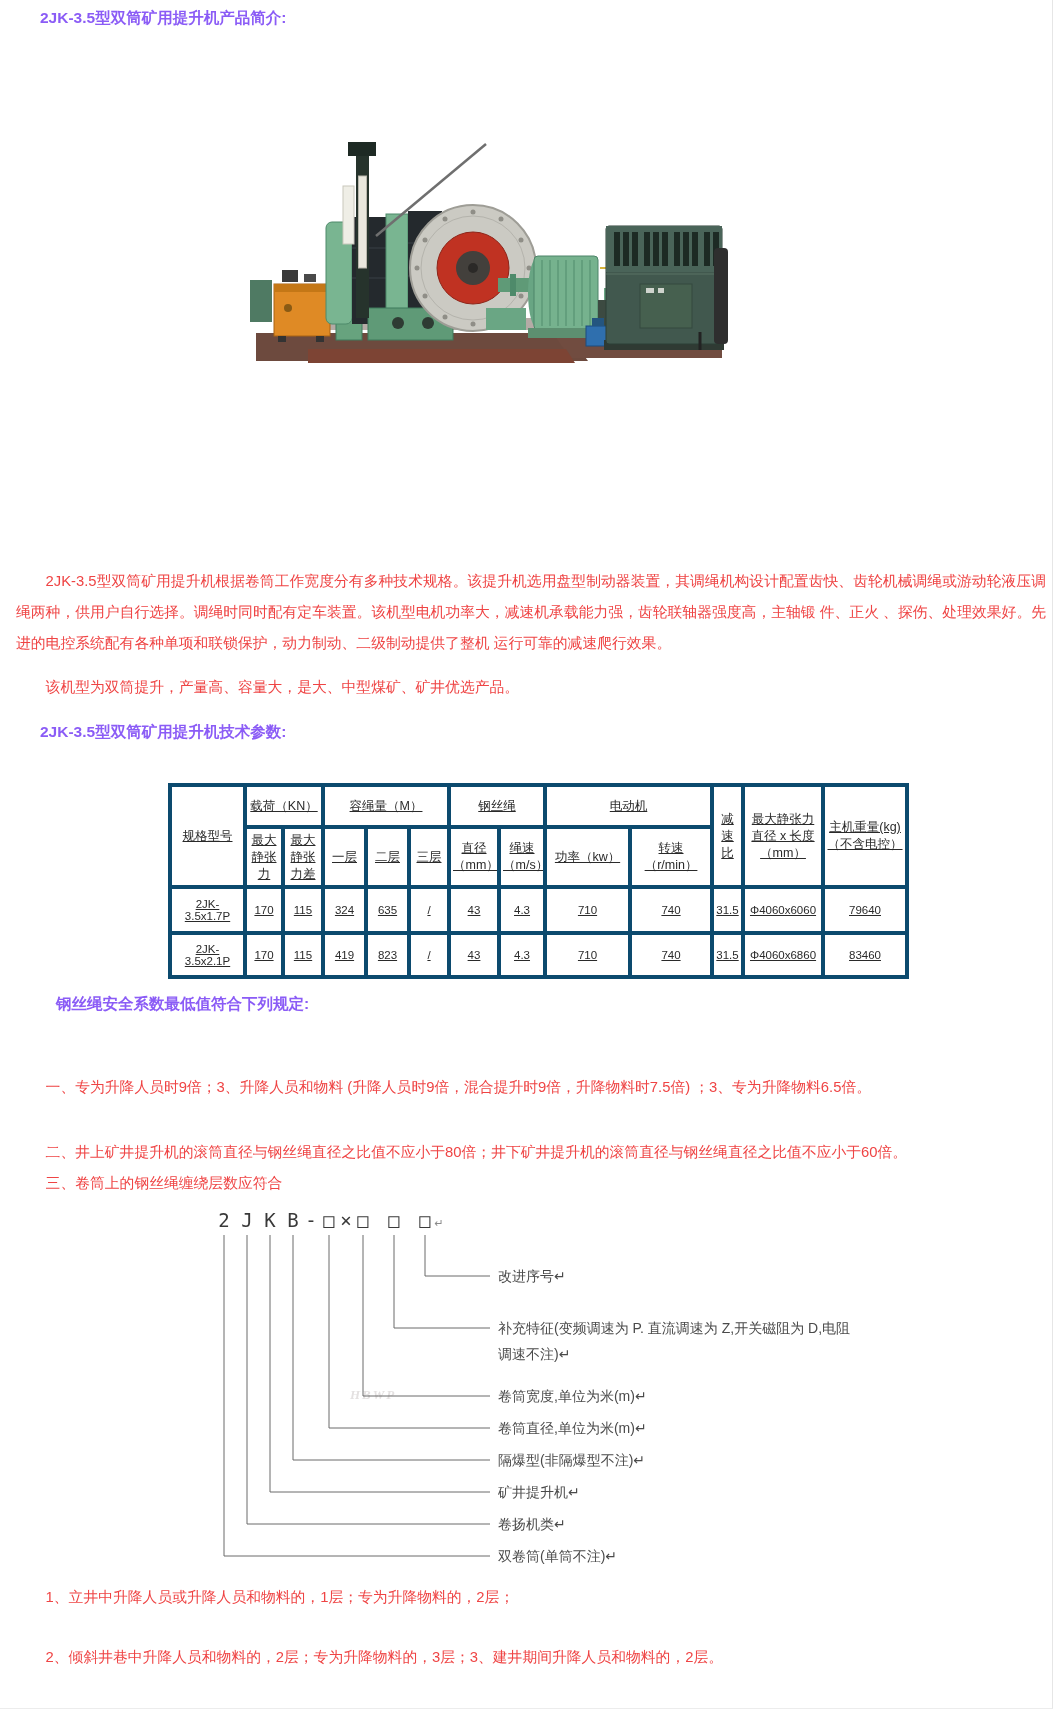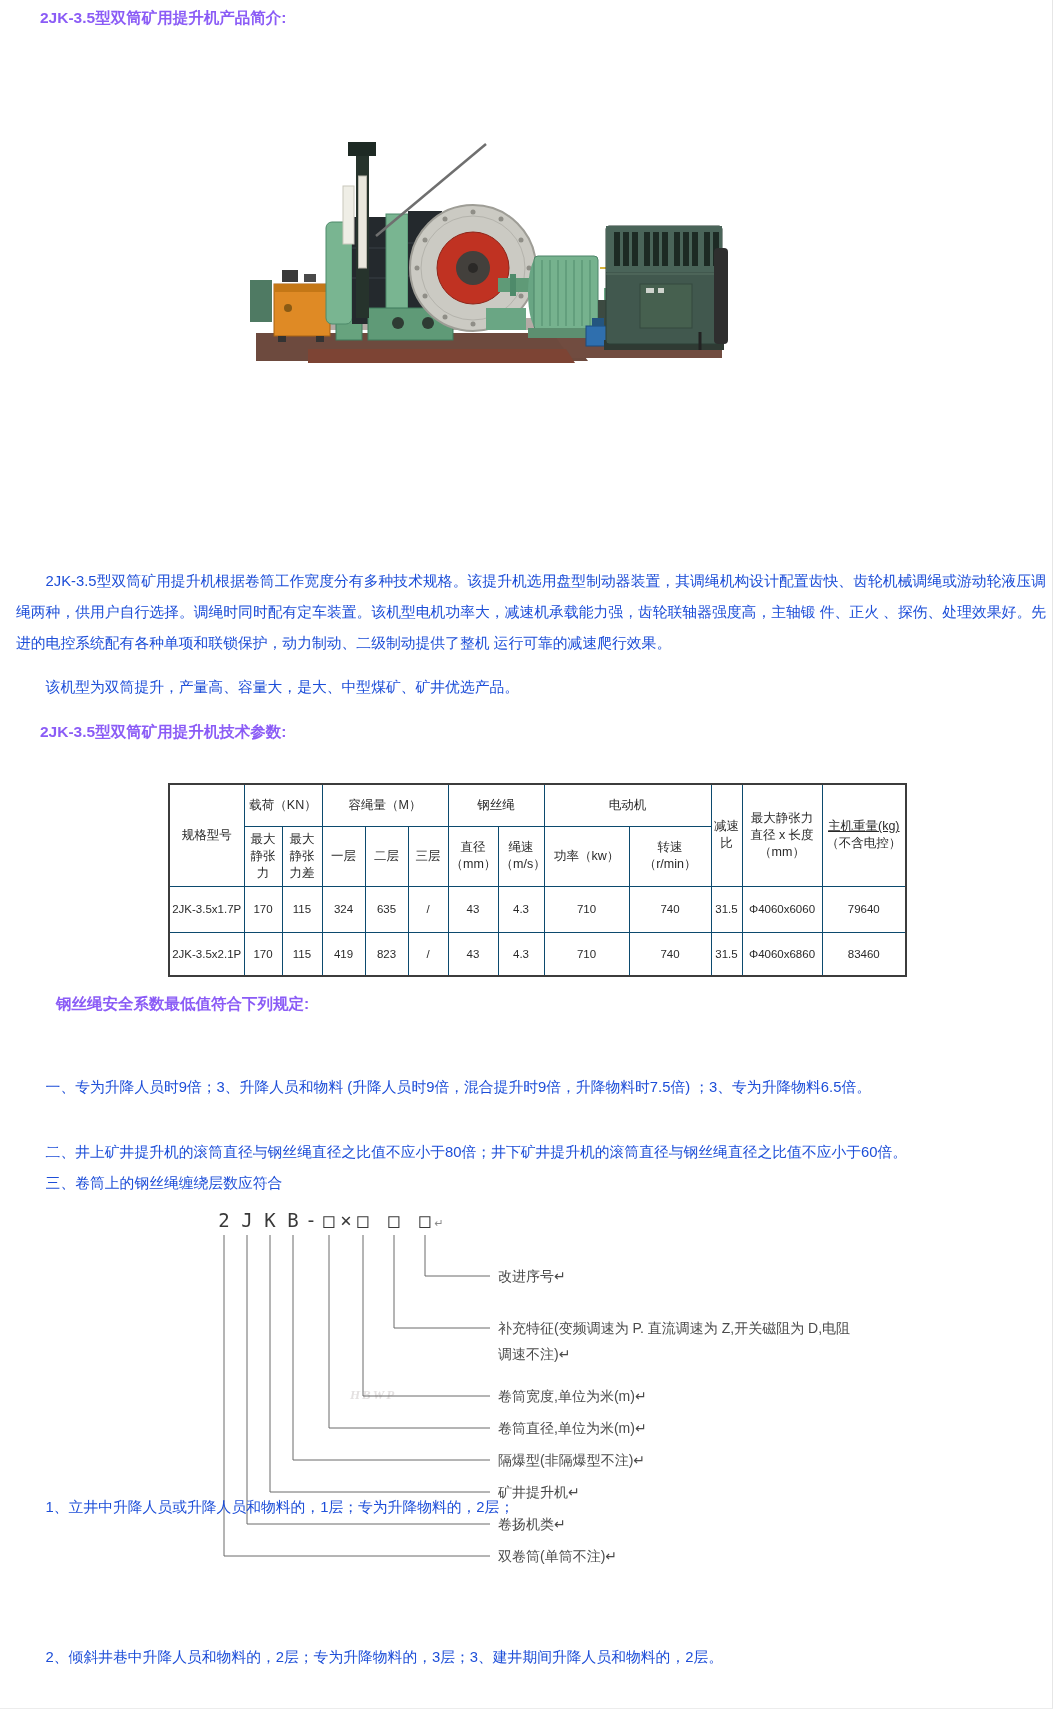--- a/index.html
+++ b/index.html
@@ -2,28 +2,28 @@
 <html><head>
 <meta charset="utf-8">
 <style>
   html,body{margin:0;padding:0;background:#fff;}
   body{width:1064px;height:1713px;position:relative;overflow:hidden;
        font-family:"Liberation Sans","DejaVu Sans",sans-serif;color:#4a4a4a;}
   .frame{position:absolute;top:0;left:0;width:1052px;height:1708px;
          border-right:1px solid #e6e6e6;border-bottom:1px solid #ececec;pointer-events:none;}
   .h{position:absolute;left:40px;font-size:15.5px;font-weight:bold;color:#8b5cf6;}
   .para{position:absolute;left:16px;width:1030px;font-size:14.8px;line-height:31px;
-        color:#1d4ed8;text-align:justify;}
+        color:#ef4444;text-align:justify;}
   .indent{text-indent:2em;}
   .photo{position:absolute;left:248px;top:118px;width:480px;height:245px;}
   .tablewrap{position:absolute;left:168px;top:783px;}
   table.params{border-collapse:collapse;table-layout:fixed;width:737px;
                border:2px solid #3c3c3c;color:#2a2a2a;}
-  table.params th,table.params td{border:1px solid #0c4a6e;text-align:center;
-               vertical-align:middle;padding:2px 2px;overflow:hidden;}
+  table.params th,table.params td{border:4px solid #0c4a6e;text-align:center;
+               vertical-align:middle;padding:2px 2px;overflow:hidden;text-decoration:underline;}
   table.params th{font-weight:normal;font-size:12.5px;line-height:17px;}
   table.params td{font-size:11.5px;}
   tr.grprow{height:42px;} tr.subrow{height:60px;} 
   .u{text-decoration:underline;}
   #code-svg{position:absolute;left:200px;top:1203px;}
   .fch{font-family:"DejaVu Sans Mono",monospace;font-size:19px;fill:#3a3a3a;text-anchor:middle;}
   .ret{font-family:"DejaVu Sans",sans-serif;font-size:11px;fill:#8a8a8a;text-anchor:middle;}
   .lbl{font-family:"Liberation Sans",sans-serif;font-size:14px;fill:#4a4a4a;}
   .wm{font-family:"Liberation Serif",serif;font-style:italic;font-weight:bold;
       font-size:13px;fill:#e4e1e1;letter-spacing:2px;}
@@ -256,14 +256,14 @@
     <path d="M93 32 V257 H290" class="cline"></path>
     <text class="lbl"><tspan x="298" y="262">隔爆型(非隔爆型不注)↵</tspan></text>
     <path d="M70 32 V289 H290" class="cline"></path>
     <text class="lbl"><tspan x="298" y="294">矿井提升机↵</tspan></text>
     <path d="M47 32 V321 H290" class="cline"></path>
     <text class="lbl"><tspan x="298" y="326">卷扬机类↵</tspan></text>
     <path d="M24 32 V353 H290" class="cline"></path>
     <text class="lbl"><tspan x="298" y="358">双卷筒(单筒不注)↵</tspan></text>
   </svg>
 
-<div class="para" style="top:1492px;text-indent:2em;">1、立井中升降人员或升降人员和物料的，1层；专为升降物料的，2层；</div>
+<div class="para" style="top:1582px;text-indent:2em;">1、立井中升降人员或升降人员和物料的，1层；专为升降物料的，2层；</div>
 <div class="para" style="top:1642px;text-indent:2em;">2、倾斜井巷中升降人员和物料的，2层；专为升降物料的，3层；3、建井期间升降人员和物料的，2层。</div>
 
 </body></html>

